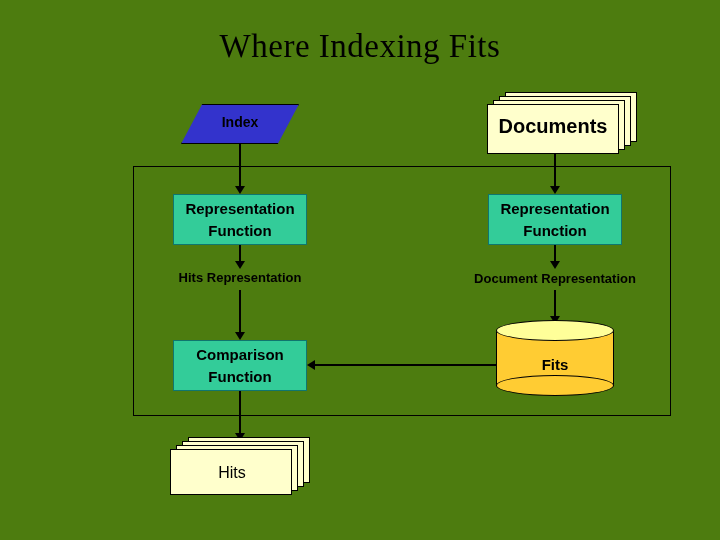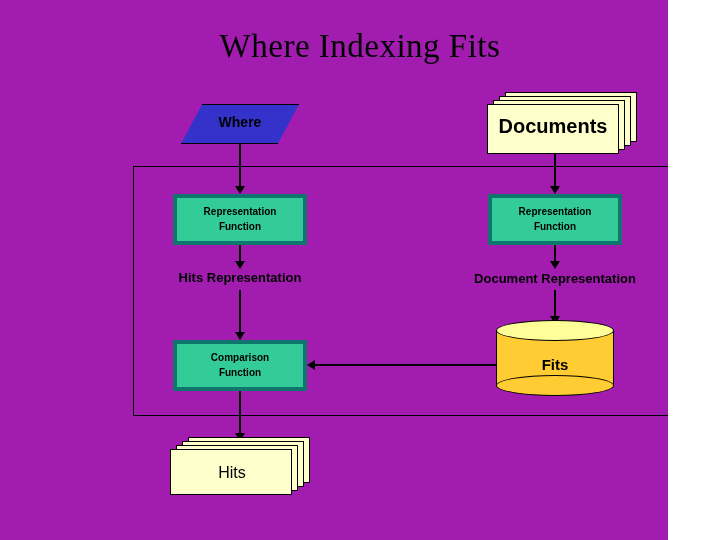--- a/index.html
+++ b/index.html
@@ -2,23 +2,23 @@
 <html><head>
 <meta charset="utf-8">
 <style>
   html, body {
     margin: 0;
     padding: 0;
     background: #ffffff;
   }
   #slide {
     position: relative;
-    width: 668px;
+    width: 720px;
     height: 540px;
-    background: #a21caf;
+    background: #4d7c0f;
     overflow: hidden;
     font-family: "Liberation Sans", sans-serif;
   }
   #title {
     position: absolute;
     left: 0;
     top: 28px;
     width: 720px;
     text-align: center;
     font-family: "Liberation Serif", serif;
@@ -94,27 +94,27 @@
     text-align: center;
     font-size: 16px;
     font-weight: normal;
     color: #000000;
   }
 
   
   .fn-box {
     position: absolute;
     background: #33cc99;
-    border: 4px solid #0f766e;
+    border: 1px solid #0f766e;
     box-sizing: border-box;
     display: flex;
     align-items: center;
     justify-content: center;
     text-align: center;
-    font-size: 10px;
+    font-size: 15px;
     font-weight: bold;
     color: #000000;
     line-height: 1.45;
   }
   #qrep-fn { left: 173px; top: 194px; width: 134px; height: 51px; }
   #drep-fn { left: 488px; top: 194px; width: 134px; height: 51px; }
   #cmp-fn  { left: 173px; top: 340px; width: 134px; height: 51px; }
 
   
   .plain-label {
@@ -199,21 +199,21 @@
 </head>
 <body>
 
 <div id="slide">
 
   <div id="title">Where Indexing Fits</div>
 
   <div id="main-box"></div>
 
   <div id="query-shape"></div>
-  <div id="query-label">Where</div>
+  <div id="query-label">Index</div>
 
   <div id="documents-stack" class="page-stack">
     <div class="page-sheet" style="left:18px; top:0px; width:132px; height:50px;"></div>
     <div class="page-sheet" style="left:12px; top:4px; width:132px; height:50px;"></div>
     <div class="page-sheet" style="left:6px; top:8px; width:132px; height:50px;"></div>
     <div class="page-sheet" style="left:0px; top:12px; width:132px; height:50px;"></div>
   </div>
   <div id="documents-label">Documents</div>
 
   <div class="arrow">

